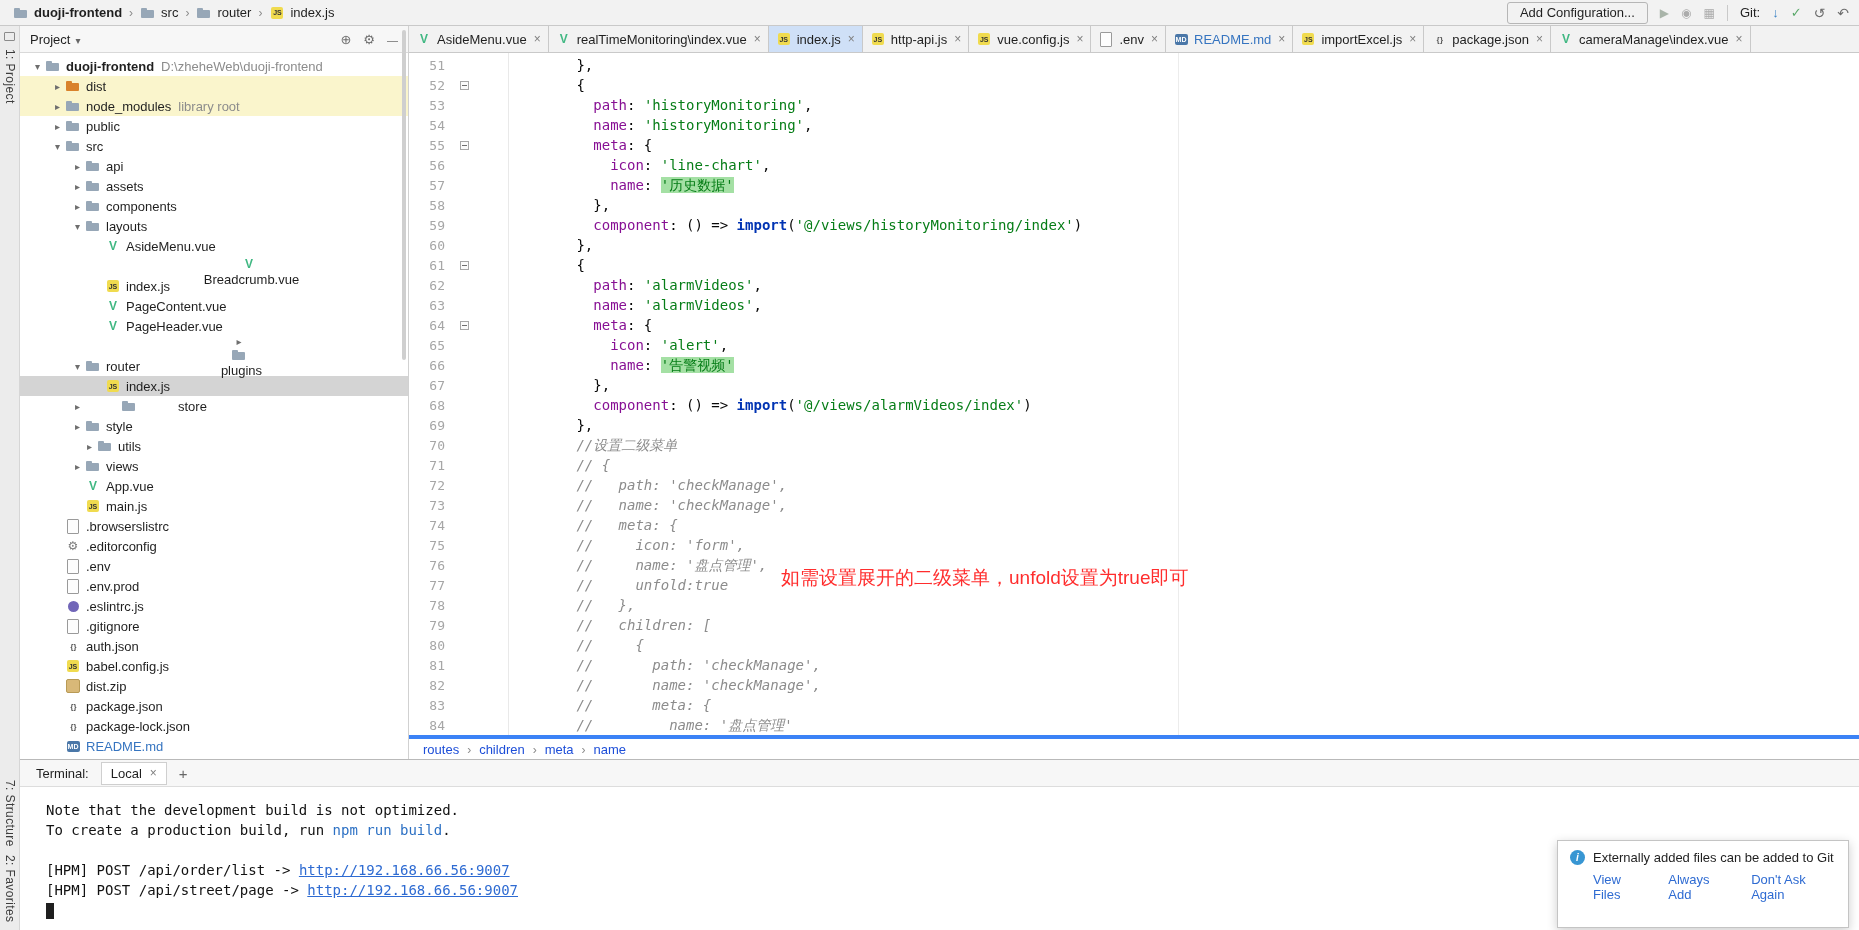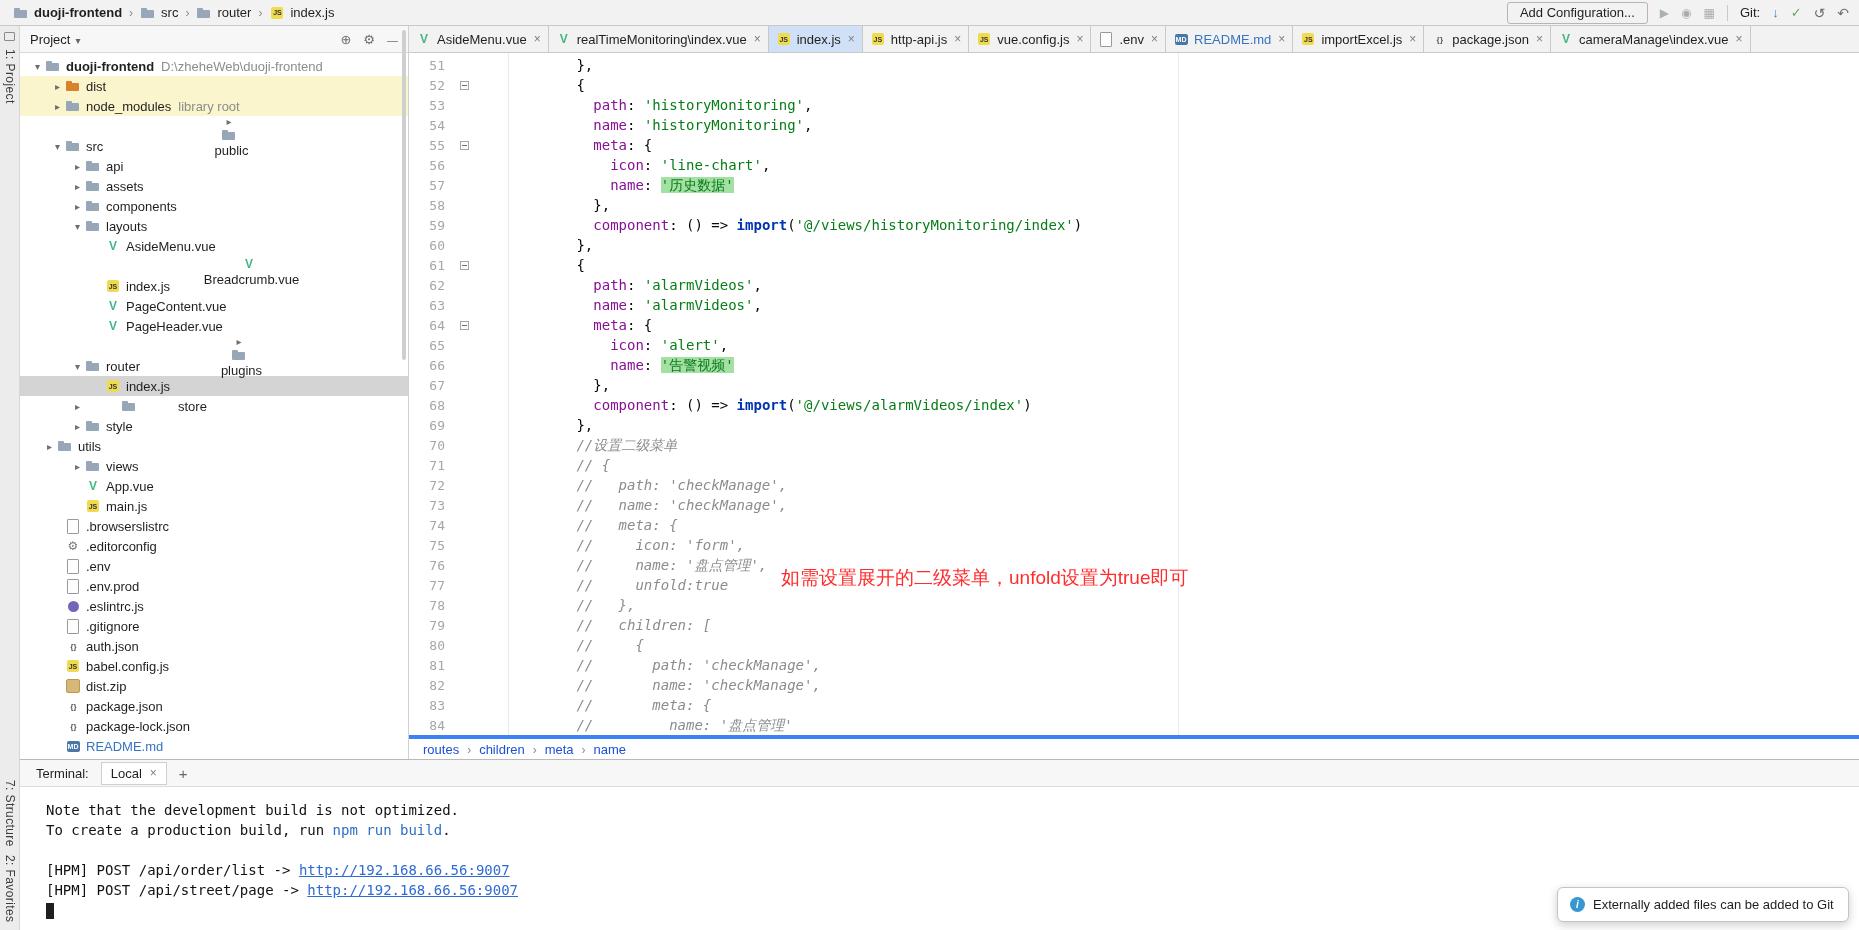--- a/index.html
+++ b/index.html
@@ -113,22 +113,22 @@
   .term-tab{display:flex;align-items:center;gap:6px;padding:3px 9px;background:#fff;border:1px solid #cfcfcf}
   .term-plus{color:#666;font-size:15px}
   .term-plus::before{content:"+"}
   .term-body{flex:1;padding:13px 0 0 26px;font:14px/20px "DejaVu Sans Mono","Liberation Mono",monospace;color:#111}
   .tline{height:20px;white-space:pre}
   .tcmd{color:#2d71c4}
   .tlink{color:#2e6bd2;text-decoration:underline}
   .tcursor{display:inline-block;width:8px;height:16px;background:#1f1f1f;vertical-align:middle}
 
   
-  .notification{position:absolute;right:10px;bottom:8px;width:292px;background:#fff;border:1px solid #c4c4c4;
-    border-radius:6px;box-shadow:0 3px 10px rgba(0,0,0,.2);padding:9px 12px 9px;z-index:5}
+  .notification{position:absolute;right:10px;bottom:2px;width:292px;background:#fff;border:1px solid #c4c4c4;
+    border-radius:0;box-shadow:0 3px 10px rgba(0,0,0,.2);padding:9px 12px 25px;z-index:5}
   .notif-title-row{display:flex;gap:8px;align-items:flex-start;font-size:13px}
   .info-icon{width:15px;height:15px;flex:none;border-radius:50%;background:#3896d3;color:#fff;
     font-size:10px;font-weight:bold;font-style:italic;display:flex;align-items:center;justify-content:center}
   .info-icon::before{content:"i"}
   .notif-actions{display:flex;gap:20px;margin-top:7px;padding-left:23px;font-size:13px}
   .notif-link{color:#2e6bd2}
 </style>
 </head>
 <body>
 
@@ -204,21 +204,21 @@
                 <span class="chev chev-closed"></span>
                 <span class="fi fi-folder-ex"></span>
                 <span class="tlabel">dist</span>
               </div>
               <div class="tree-row yellow" style="padding-left: 30px;">
                 <span class="chev chev-closed"></span>
                 <span class="fi fi-folder"></span>
                 <span class="tlabel">node_modules</span>
                 <span class="tdetail">library root</span>
               </div>
-              <div class="tree-row" style="padding-left: 30px; flex-direction: column;">
+              <div class="tree-row" style="padding-left: 30px;">
                 <span class="chev chev-closed"></span>
                 <span class="fi fi-folder"></span>
                 <span class="tlabel">public</span>
               </div>
               <div class="tree-row" style="padding-left: 30px;">
                 <span class="chev chev-open"></span>
                 <span class="fi fi-folder"></span>
                 <span class="tlabel">src</span>
               </div>
               <div class="tree-row" style="padding-left: 50px;">
@@ -284,21 +284,21 @@
               <div class="tree-row" style="padding-left: 50px; gap: 36px;">
                 <span class="chev chev-closed"></span>
                 <span class="fi fi-folder"></span>
                 <span class="tlabel">store</span>
               </div>
               <div class="tree-row" style="padding-left: 50px;">
                 <span class="chev chev-closed"></span>
                 <span class="fi fi-folder"></span>
                 <span class="tlabel">style</span>
               </div>
-              <div class="tree-row" style="padding-left: 22px;">
+              <div class="tree-row" style="padding-left: 62px;">
                 <span class="chev chev-closed"></span>
                 <span class="fi fi-folder"></span>
                 <span class="tlabel">utils</span>
               </div>
               <div class="tree-row" style="padding-left: 50px;">
                 <span class="chev chev-closed"></span>
                 <span class="fi fi-folder"></span>
                 <span class="tlabel">views</span>
               </div>
               <div class="tree-row" style="padding-left: 50px;">
@@ -648,15 +648,20 @@
           </div>
       </div>
     </div>
   </div>
 
   <div class="notification">
     <div class="notif-title-row">
       <span class="info-icon"></span>
       <span>Externally added files can be added to Git</span>
     </div>
+    <div class="notif-actions" id="notif-actions">
+        <span class="notif-link">View Files</span>
+        <span class="notif-link">Always Add</span>
+        <span class="notif-link">Don't Ask Again</span>
+      </div>
   </div>
 
 </div>
 
 </body></html>

